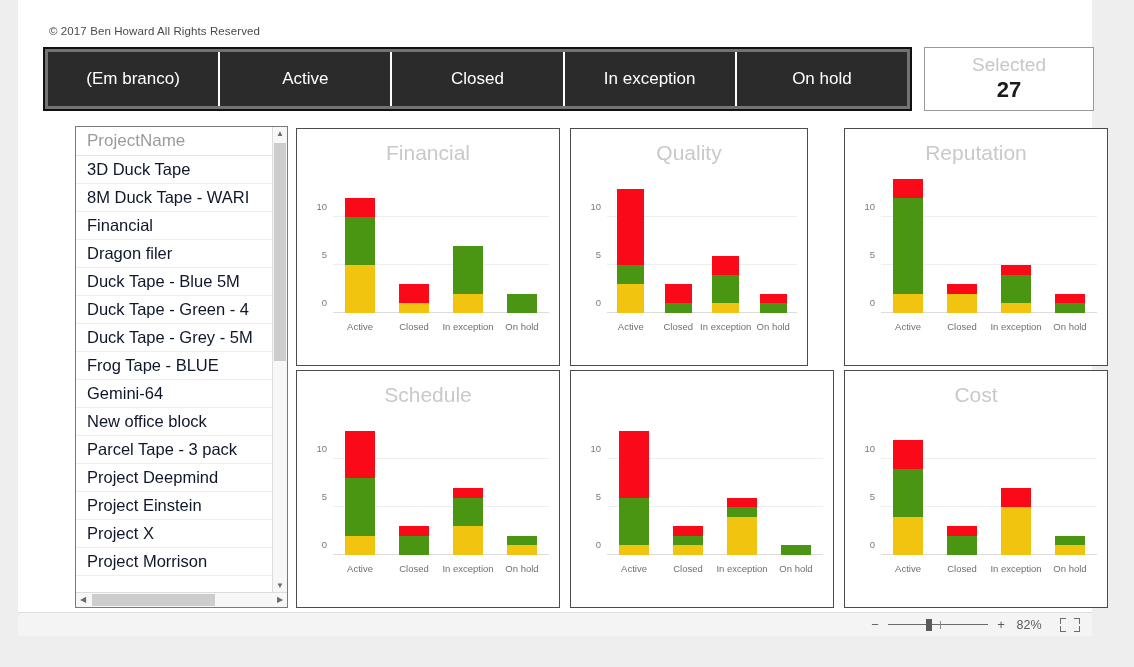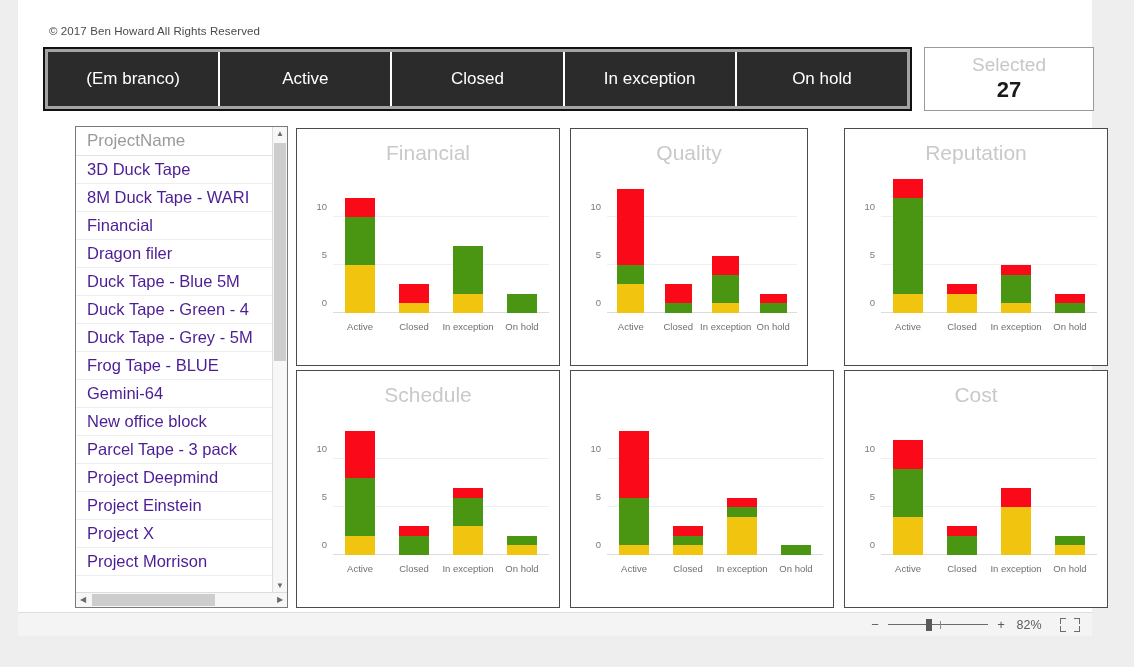--- a/index.html
+++ b/index.html
@@ -20,21 +20,21 @@
   .copyright {
     position: absolute; left: 31px; top: 25px;
     font-size: 11.5px; color: #4a4a4a; letter-spacing: .1px;
     white-space: nowrap;
   }
 
   
   .slicer {
     position: absolute; left: 25px; top: 47px;
     width: 869px; height: 64px;
-    background: #a3a3a3;
+    background: #737373;
     border: 2px solid #111111;
     box-sizing: border-box;
     display: flex;
     padding: 3px;
   }
   .slicer-tab {
     flex: 1 1 0;
     background: #2b2b2b;
     color: #ffffff;
     display: flex; align-items: center; justify-content: center;
@@ -78,21 +78,21 @@
   .list-head {
     height: 28px; line-height: 28px;
     padding-left: 11px;
     font-size: 17px; color: #9b9b9b;
     border-bottom: 1px solid #e2e2e2;
     white-space: nowrap; overflow: hidden;
   }
   .list-row {
     height: 27px; line-height: 27px;
     padding-left: 11px;
-    font-size: 16.5px; color: #4c1d95;
+    font-size: 16.5px; color: #0f172a;
     border-bottom: 1px solid #eeeeee;
     white-space: nowrap; overflow: hidden;
     cursor: pointer;
   }
   
   .vscroll {
     position: absolute; right: 0; top: 0; bottom: 14px; width: 14px;
     background: #f7f7f7; border-left: 1px solid #dcdcdc;
     cursor: pointer;
   }

